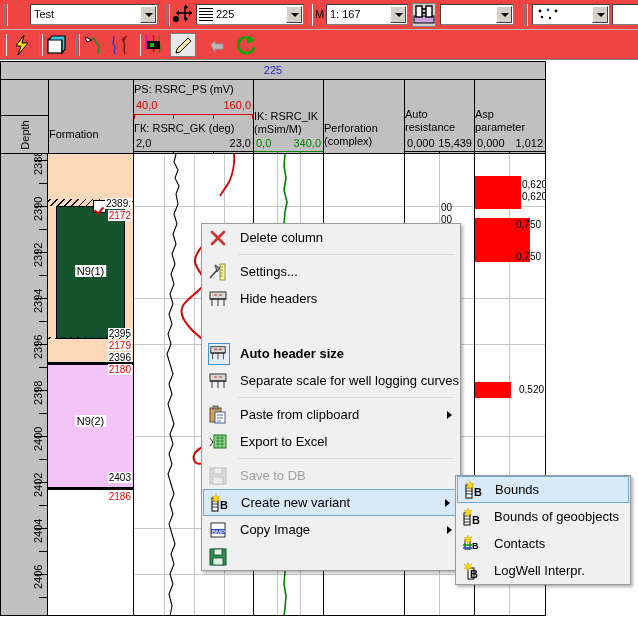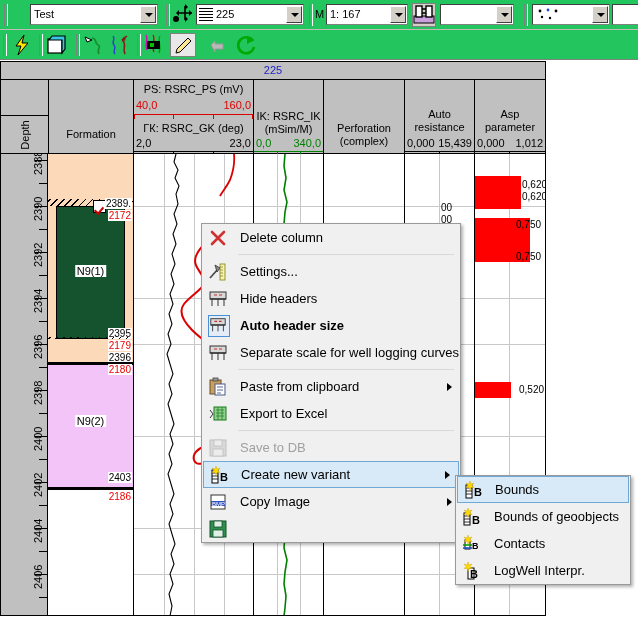--- a/index.html
+++ b/index.html
@@ -8,21 +8,21 @@
     font-family:"Liberation Sans", sans-serif;
     font-size:11px;
     background:#ffffff;
     -webkit-font-smoothing:none;
   }
   .app{position:relative;width:638px;height:617px;}
 
   
   .toolbar{
     position:absolute;left:0;width:638px;height:30px;
-    background:#22c55e;
+    background:#ef4444;
     box-sizing:border-box;
   }
   #toolbar1{top:0;border-bottom:1px solid #c0bcb4;}
   #toolbar2{top:30px;border-bottom:1px solid #808080;}
   .tb-sep{
     position:absolute;top:4px;width:2px;height:22px;
     border-left:1px solid #808080;border-right:1px solid #ffffff;
   }
   .combo{
     position:absolute;box-sizing:border-box;
@@ -68,21 +68,21 @@
   }
 
   .hdrrow{
     position:absolute;left:0;top:18px;width:546px;height:75px;
     background:#c0c0c0;
     border:1px solid #000;box-sizing:border-box;
   }
   .hcell{position:absolute;top:0;height:100%;box-sizing:border-box;border-right:1px solid #000;}
   .hcell.last{border-right:none;}
   .hcenter{
-    position:absolute;left:0;right:0;text-align:center;font-size:11px;color:#000;
+    position:absolute;left:0;right:0;text-align:left;font-size:11px;color:#000;
   }
   .hscalemin{position:absolute;left:2px;font-size:11px;}
   .hscalemax{position:absolute;right:2px;font-size:11px;}
   .tickbar{position:absolute;left:0;right:0;height:5px;}
   .tickbar .tl{position:absolute;top:0;width:1px;height:5px;}
   .tickbar .hz{position:absolute;left:0;right:0;top:0;height:1px;}
 
   .depthlab{
     position:absolute;left:0;top:0;width:100%;height:100%;
   }
@@ -144,21 +144,21 @@
     z-index:40;
   }
   .menu .gutter{
     position:absolute;left:0;top:0;bottom:0;width:30px;background:#f0f0f0;
   }
   .mi{
     position:relative;height:27px;line-height:27px;
     font-size:13px;color:#000;padding-left:38px;padding-right:22px;
     white-space:nowrap;cursor:default;
   }
-  .mi.bold{font-weight:bold;}
+  .mi.bold{font-weight:bold;margin-top:28px;}
   .mi.dis{color:#a0a0a0;}
   .mi.hl{
     background:#d8eaf7;border:1px solid #6fa8d4;
     height:25px;line-height:25px;margin:0 1px;padding-left:37px;
   }
   .msep{height:1px;background:#d8d8d8;margin:3px 6px 3px 36px;}
   .sub{
     position:absolute;right:8px;top:50%;transform:translateY(-50%);
     width:0;height:0;border-top:4px solid transparent;border-bottom:4px solid transparent;
     border-left:5px solid #000;

